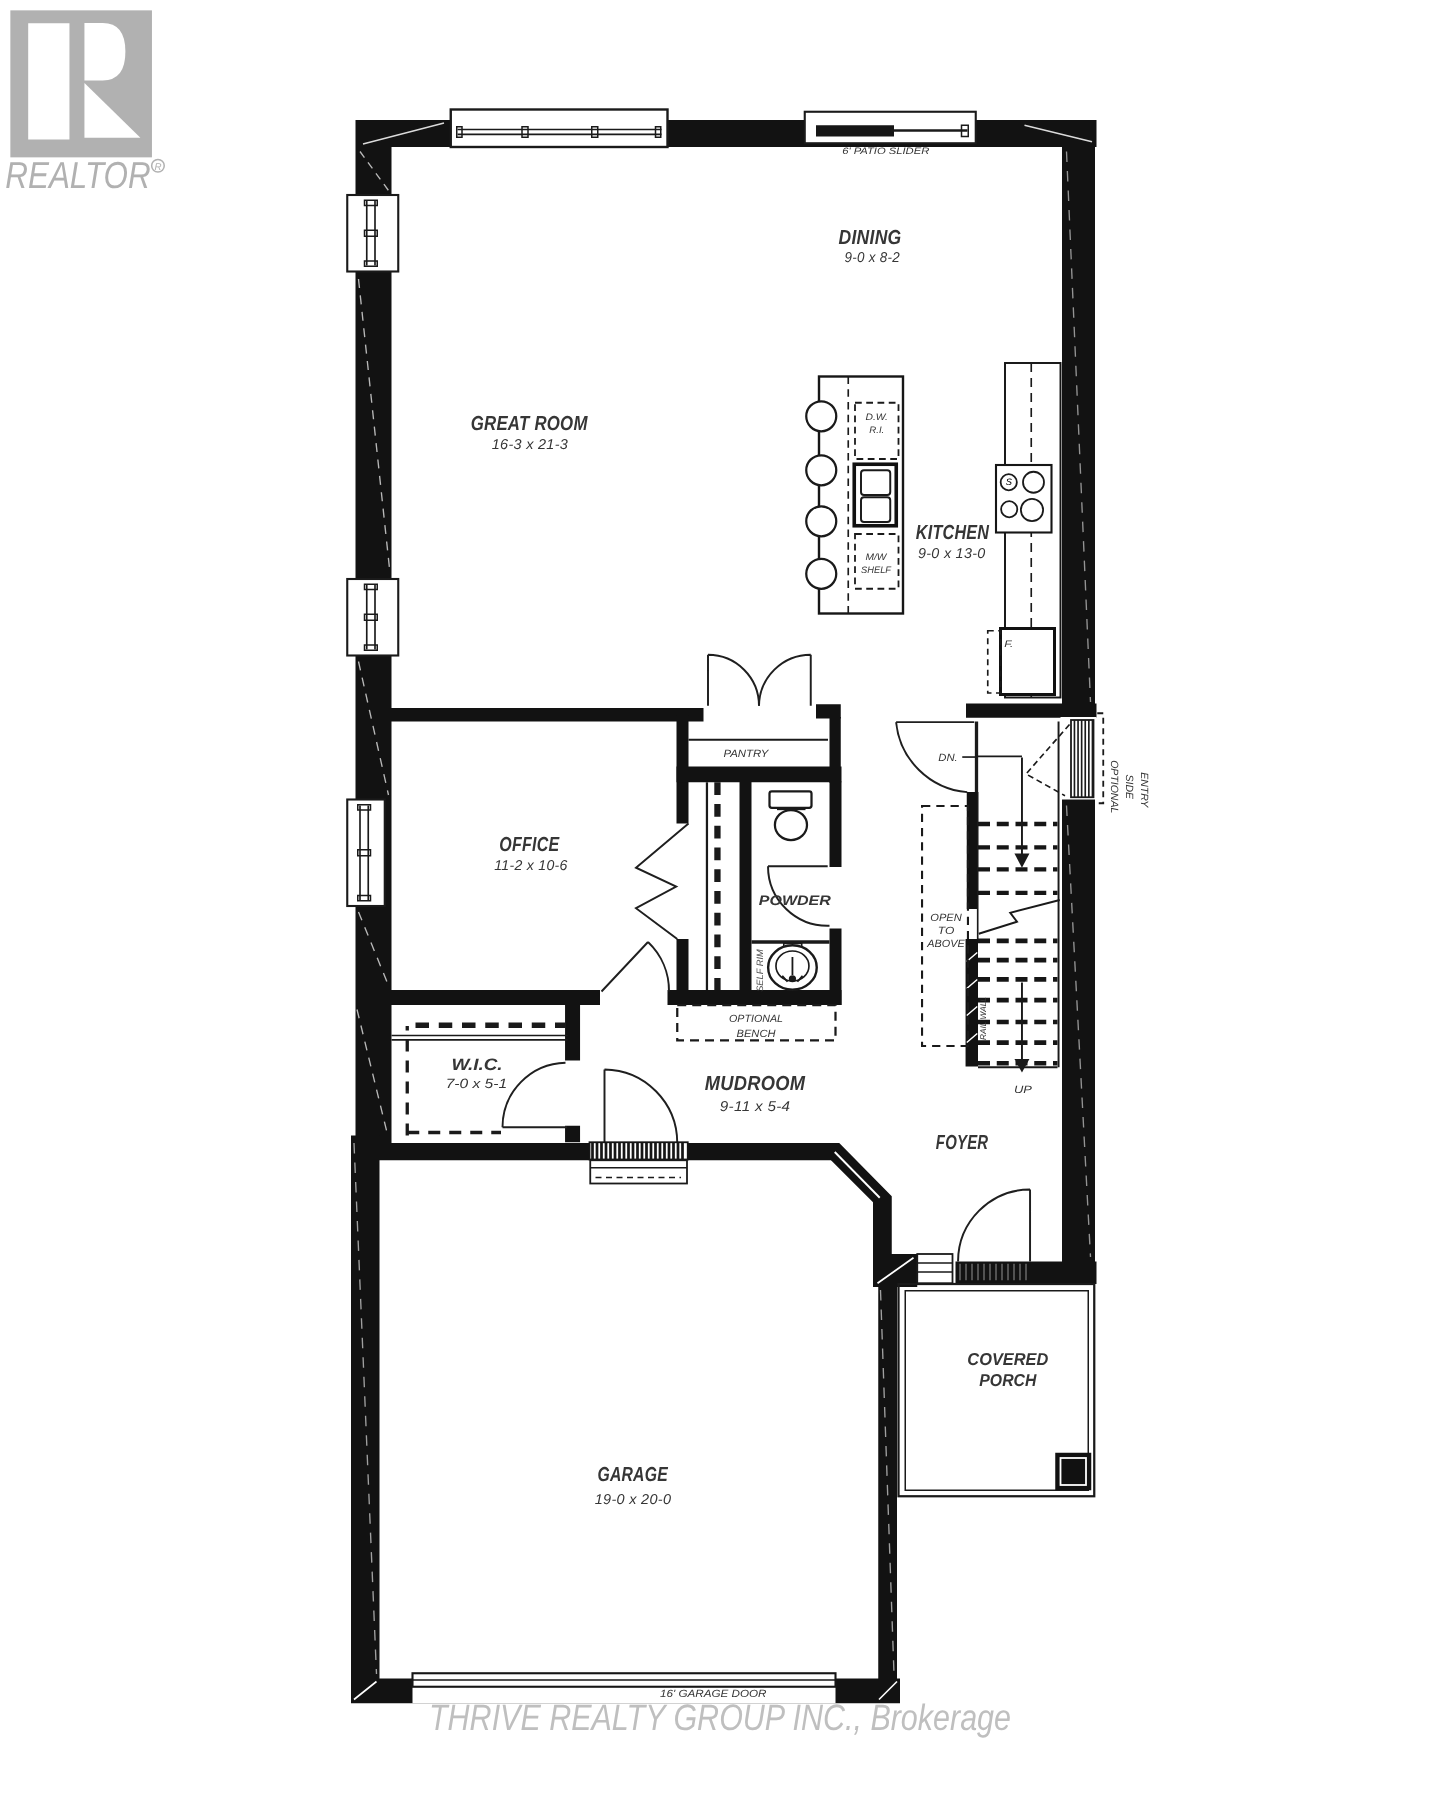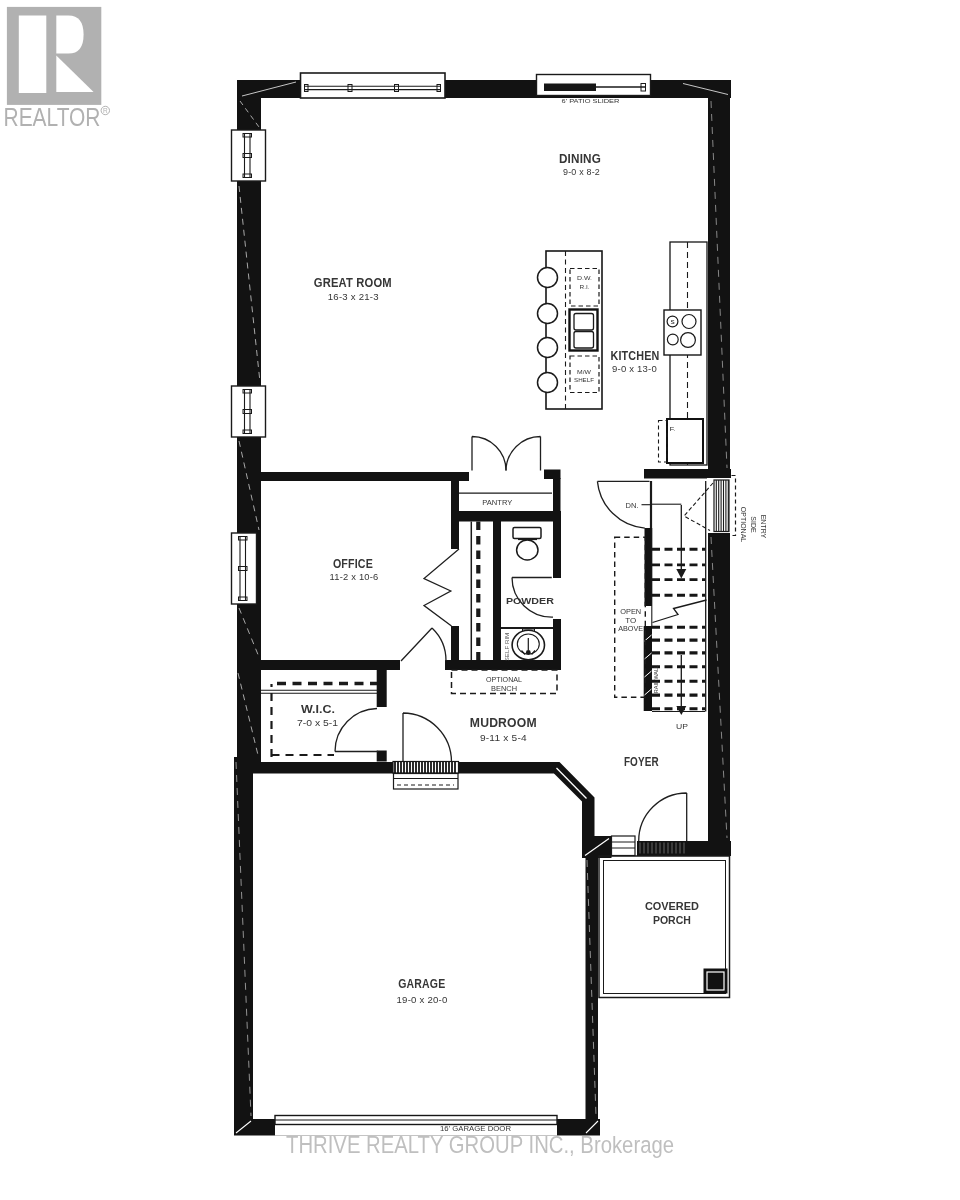--- a/index.html
+++ b/index.html
@@ -1,16 +1,16 @@
 <!DOCTYPE html>
 <html><head>
 <meta charset="utf-8">
 <style>
 html,body{margin:0;padding:0;background:#ffffff;}
-#page{width:960px;height:1200px;position:relative;background:#ffffff;overflow:hidden;}
+#page{width:960px;height:1200px;position:relative;background:#ffffff;overflow:hidden;font-style:italic;}
 svg{position:absolute;top:0;left:0;}
 text{font-family:"Liberation Sans",sans-serif;}
 .room{font-weight:bold;font-size:13.5px;letter-spacing:0.2px;}
 .dim{font-size:9.5px;letter-spacing:0.2px;}
 .sm{font-size:7px;}
 .tiny{font-size:6.2px;}
 </style>
 </head>
 <body>
 <div id="page">

